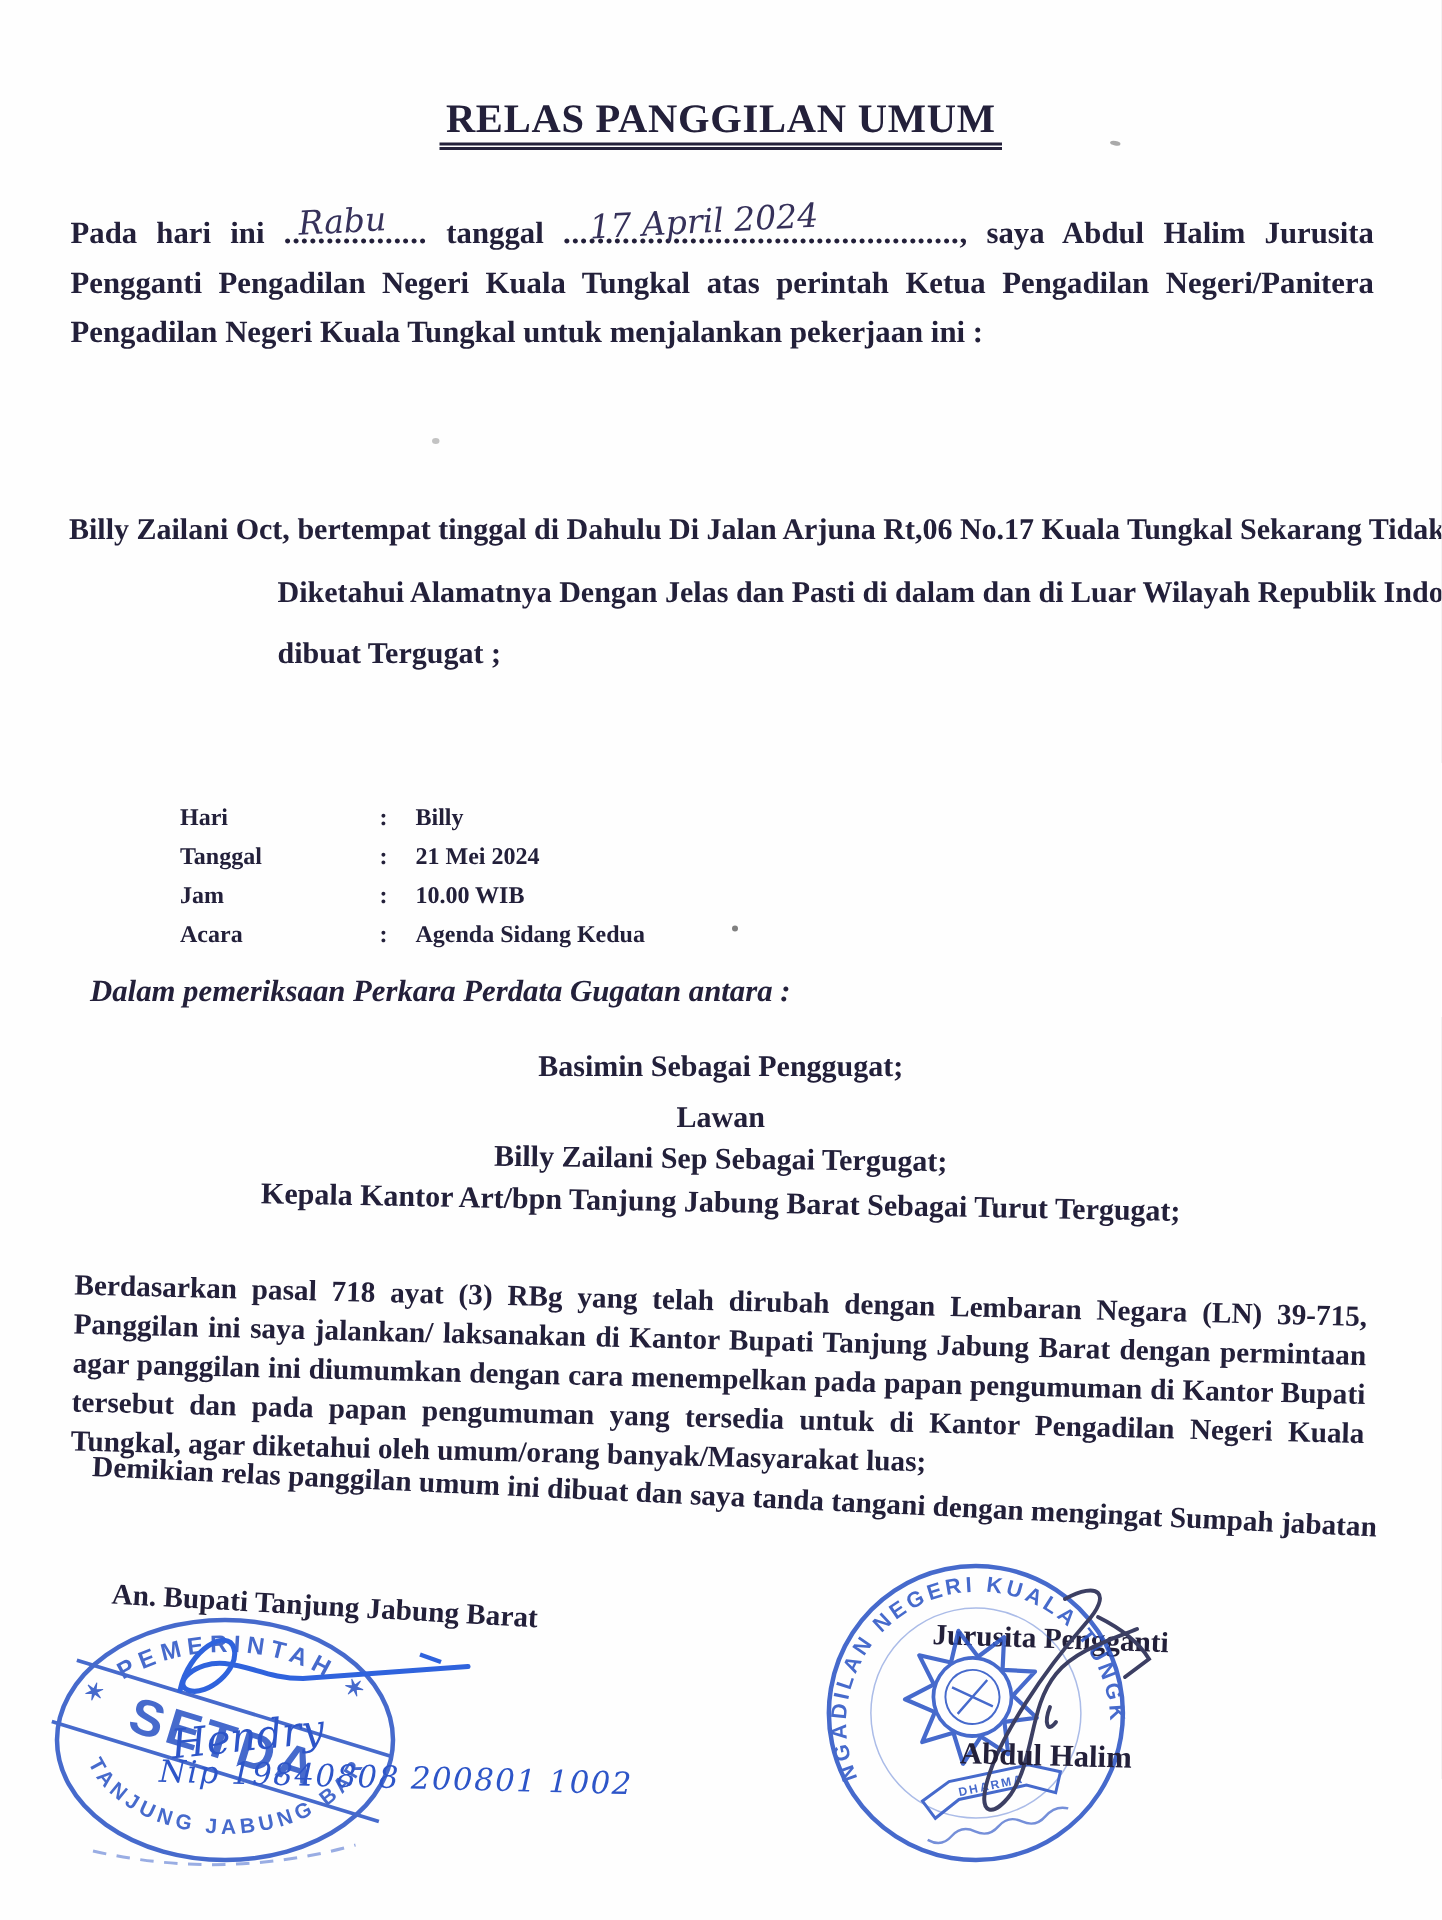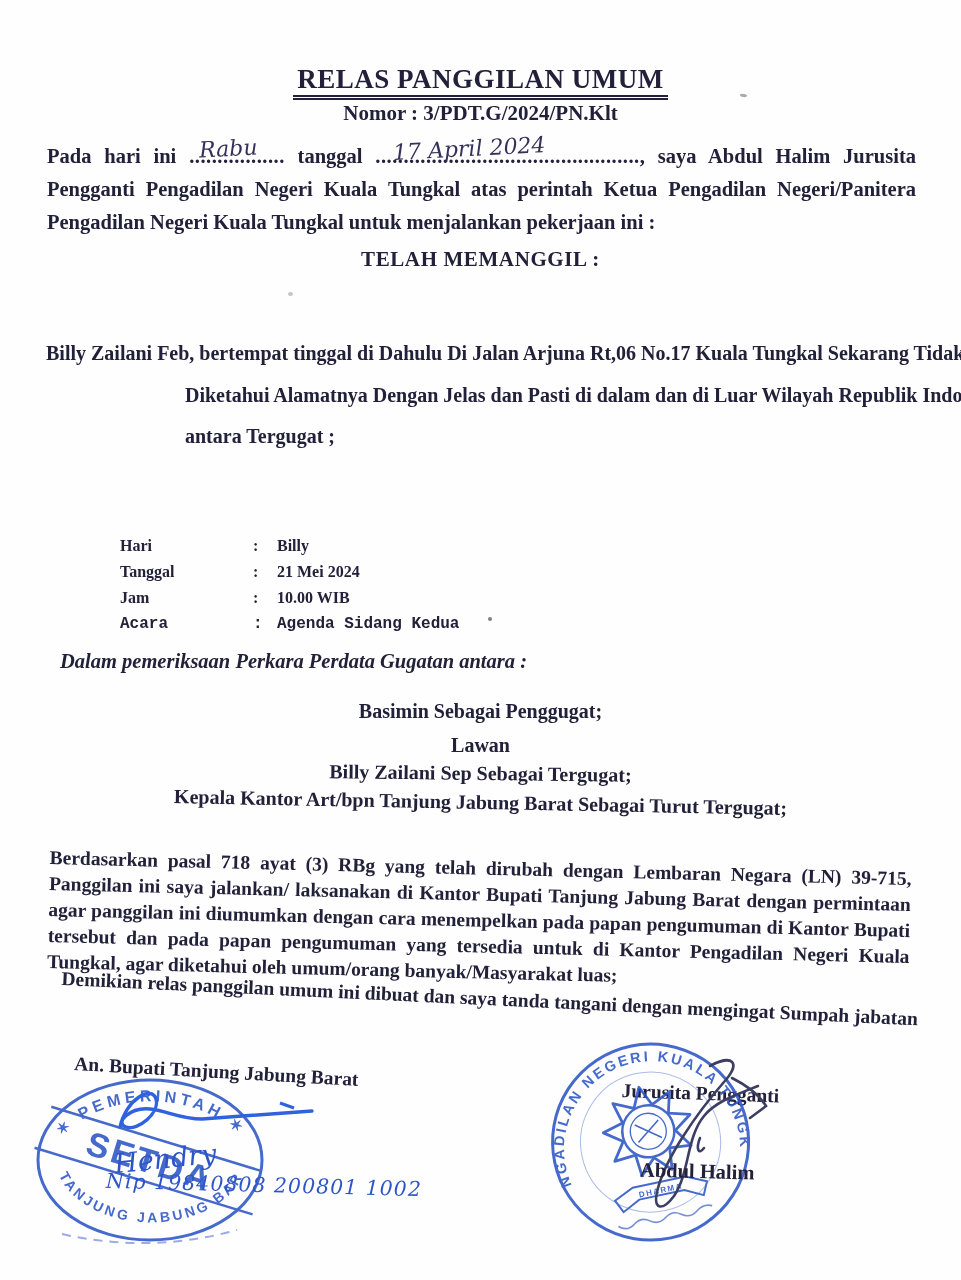--- a/index.html
+++ b/index.html
@@ -37,54 +37,52 @@
   svg text{font-family:"Liberation Sans",sans-serif;}
 </style>
 </head>
 <body>
 
 <div class="page">
 
   <div class="abs center title-line">
     <span class="title-underline">RELAS PANGGILAN UMUM</span>
   </div>
-  <div class="abs center number-line">Nomor : 3/PDT.G/2024/PN.Klt</div>
 
   <p class="abs para opening" style="margin:0;">
     <span>Pada hari ini </span><span class="blank"><span class="hand hw-fill">Rabu</span><span class="dots">.................</span></span><span> tanggal </span><span class="blank"><span class="hand hw-fill" style="left:18px;">17 April 2024</span><span class="dots">...............................................</span></span><span>, saya Abdul Halim Jurusita Pengganti Pengadilan Negeri Kuala Tungkal atas perintah Ketua Pengadilan Negeri/Panitera Pengadilan Negeri Kuala Tungkal untuk menjalankan pekerjaan ini :</span>
   </p>
 
-  <div class="abs center summon-heading">TELAH MEMANGGIL :</div>
 
   <div class="abs def-line" style="top:342px;left:46px;">
-    <span>Billy Zailani Feb,</span><span> bertempat tinggal di Dahulu Di Jalan Arjuna Rt,06 No.17 Kuala Tungkal Sekarang Tidak</span>
+    <span>Billy Zailani Oct,</span><span> bertempat tinggal di Dahulu Di Jalan Arjuna Rt,06 No.17 Kuala Tungkal Sekarang Tidak</span>
   </div>
   <div class="abs def-line" style="top:384px;left:185px;">Diketahui Alamatnya Dengan Jelas dan Pasti di dalam dan di Luar Wilayah Republik Indonesia,</div>
   <div class="abs def-line" style="top:425px;left:185px;">
-    <span>antara </span>
+    <span>dibuat </span>
     <span>Tergugat ;</span>
   </div>
 
 
   <div class="sched-row" style="top:537px;">
     <span class="sched-label">Hari</span>
     <span class="sched-sep">:</span>
     <span>Billy</span>
   </div>
   <div class="sched-row" style="top:563px;">
     <span class="sched-label">Tanggal</span>
     <span class="sched-sep">:</span>
     <span>21 Mei 2024</span>
   </div>
   <div class="sched-row" style="top:589px;">
     <span class="sched-label">Jam</span>
     <span class="sched-sep">:</span>
     <span>10.00 WIB</span>
   </div>
-  <div class="sched-row" style="top:615px;font-family:Liberation Mono, monospace;">
+  <div class="sched-row" style="top:615px;">
     <span class="sched-label">Acara</span>
     <span class="sched-sep">:</span>
     <span>Agenda Sidang Kedua</span>
   </div>
 
   <div class="abs" style="top:650px;left:60px;font-size:20.5px;font-weight:bold;font-style:italic;">Dalam pemeriksaan Perkara Perdata Gugatan antara :</div>
 
   <div class="abs center party" style="top:734px;">Lawan</div>
   <div class="abs center party" style="top:700px;">Basimin Sebagai  Penggugat;</div>
   <div class="abs center party" style="top:762px;transform:rotate(.7deg);">Billy Zailani Sep Sebagai  Tergugat;</div>

